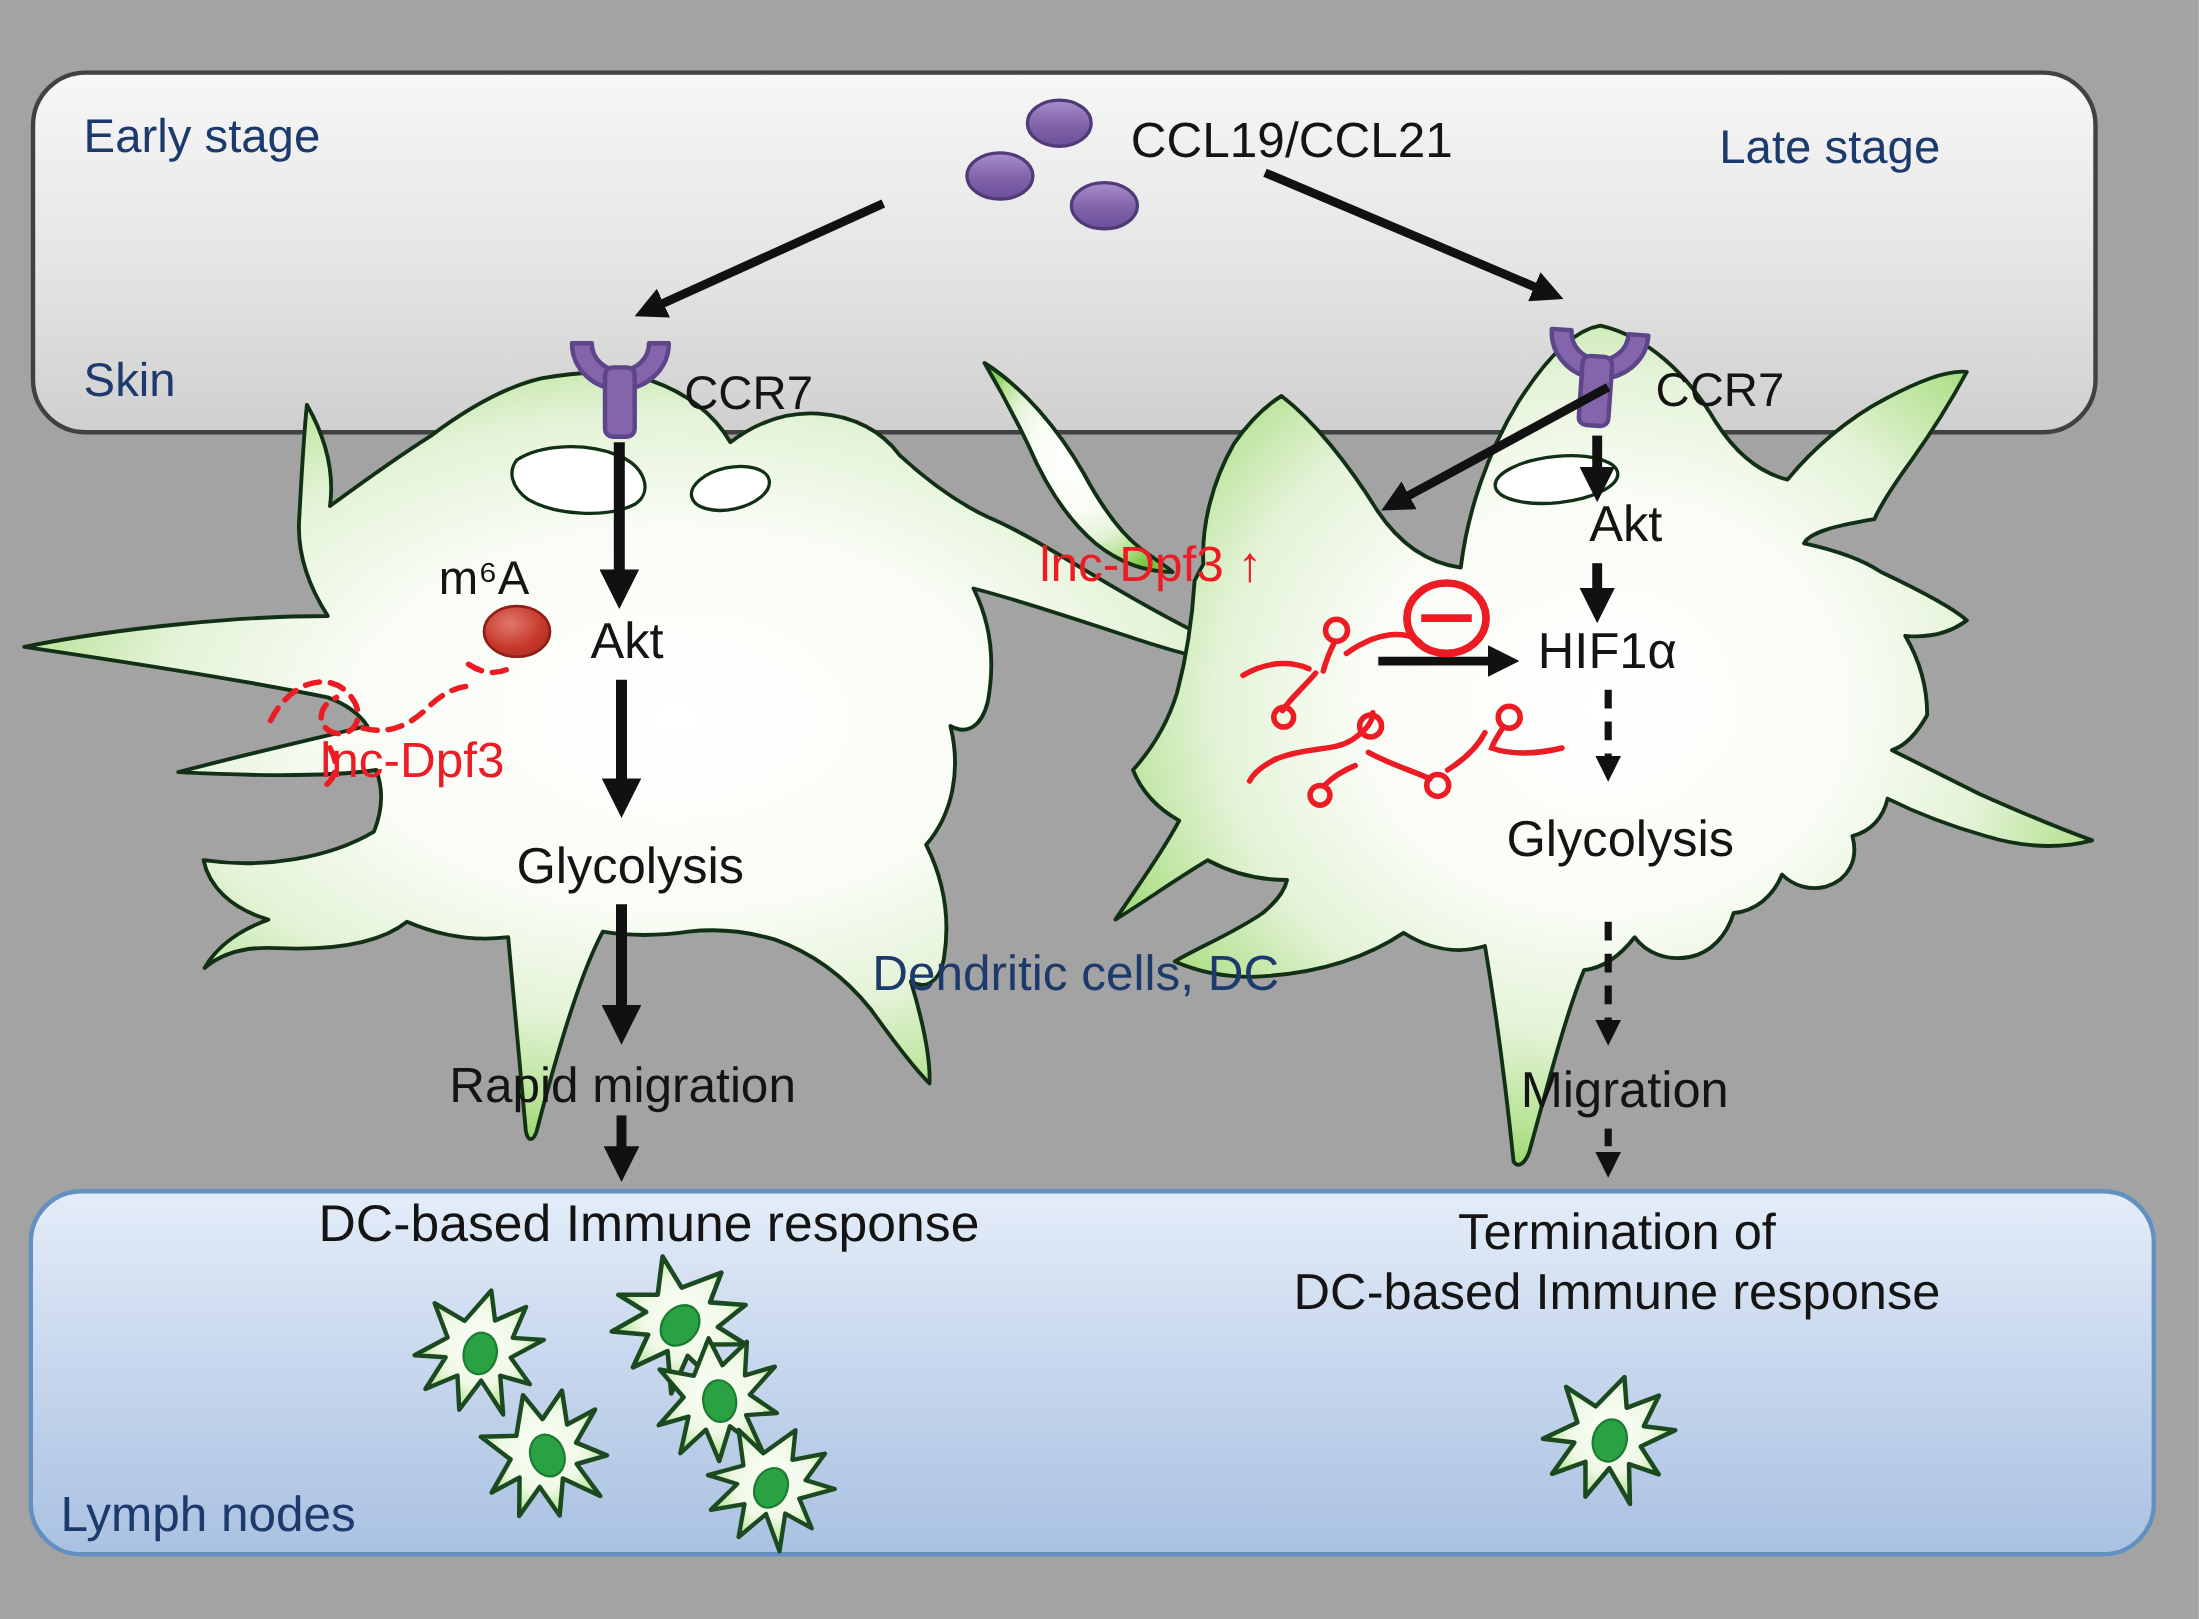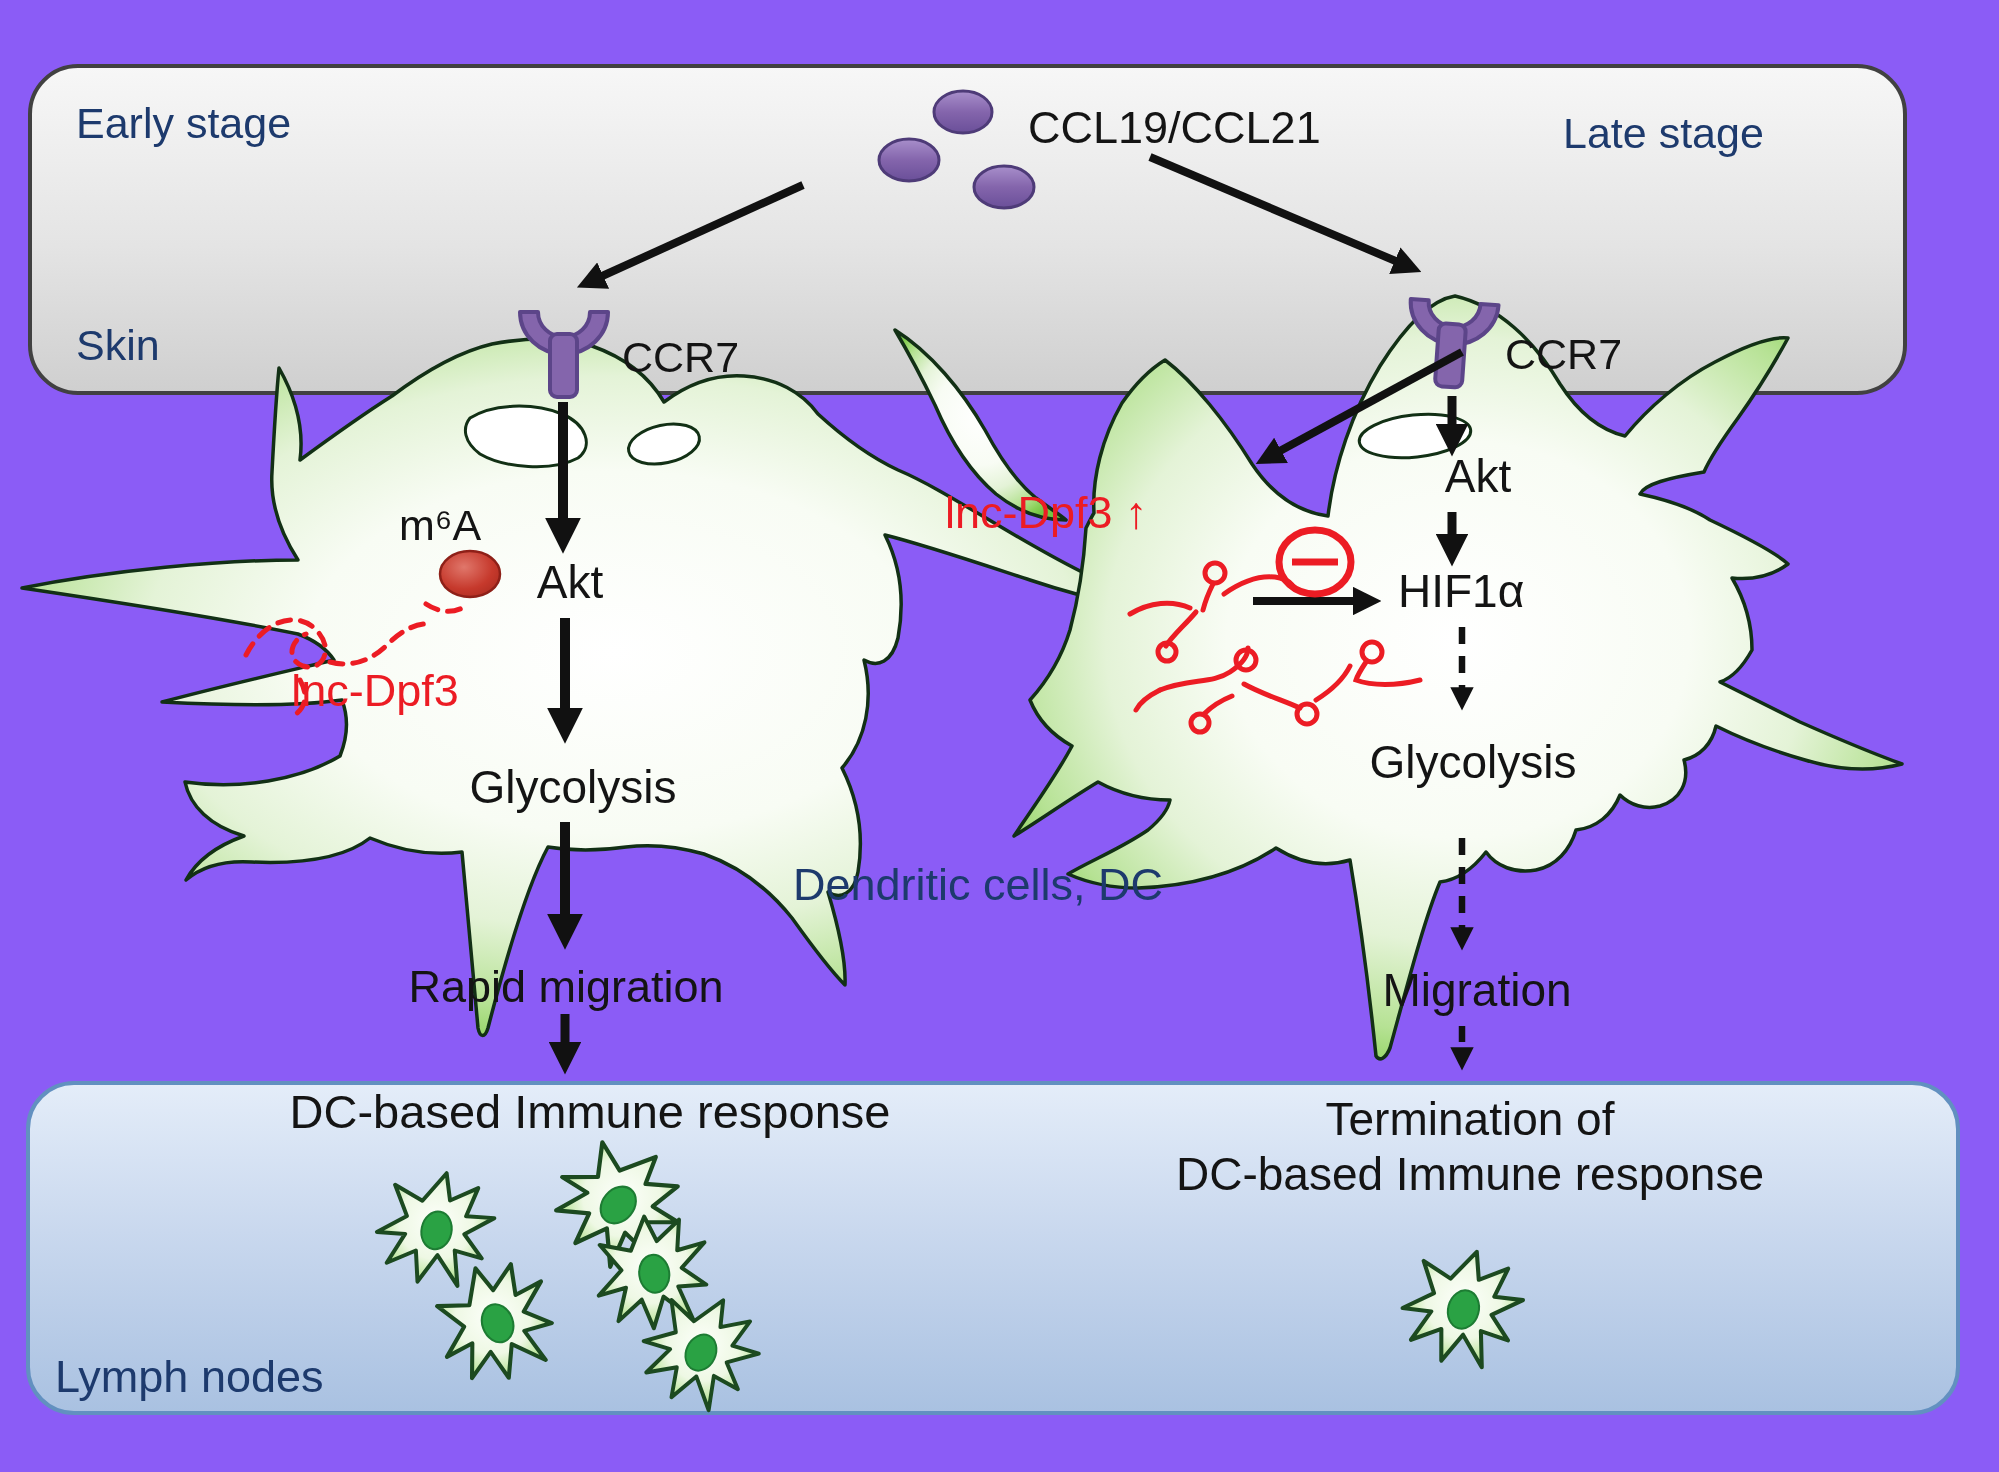--- a/index.html
+++ b/index.html
@@ -1,16 +1,16 @@
 <!DOCTYPE html>
 <html><head>
 <meta charset="utf-8">
 <style>
   html,body{margin:0;padding:0;background:#ffffff;}
-  #stage{position:relative;width:1999px;height:1472px;background:#8b5cf6;overflow:hidden;
+  #stage{position:relative;width:1999px;height:1472px;background:#a3a3a3;overflow:hidden;
          font-family:"Liberation Sans", sans-serif;}
   svg{display:block;}
   text{font-family:"Liberation Sans", sans-serif;}
   .t-navy{fill:#1d3a6d;}
   .t-black{fill:#141414;}
   .t-red{fill:#ec1c24;}
   .fs42{font-size:43px;}
   .fs44{font-size:45px;}
   .fs46{font-size:46px;}
   .fs47{font-size:47px;}

